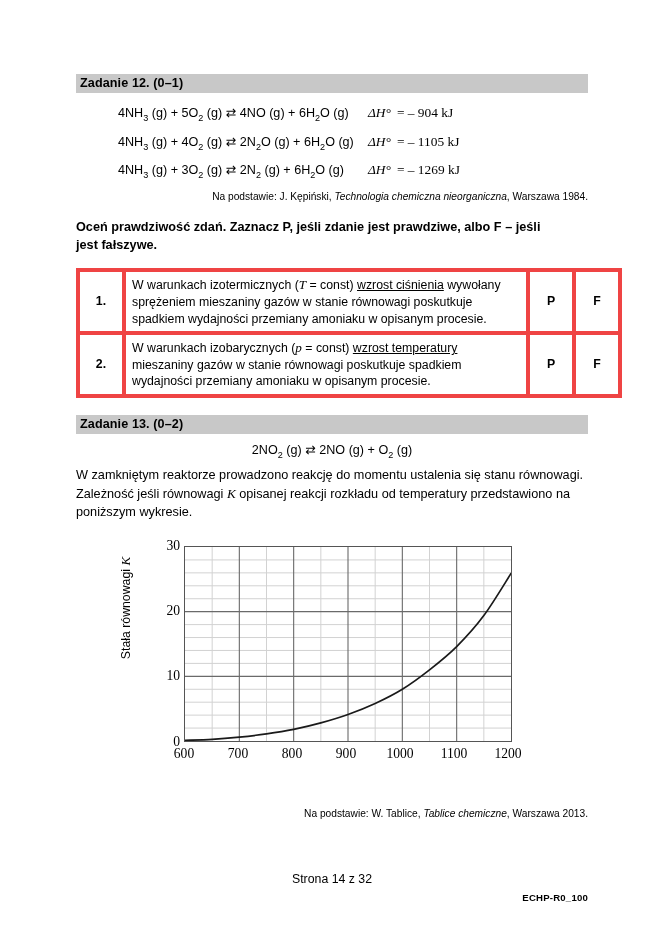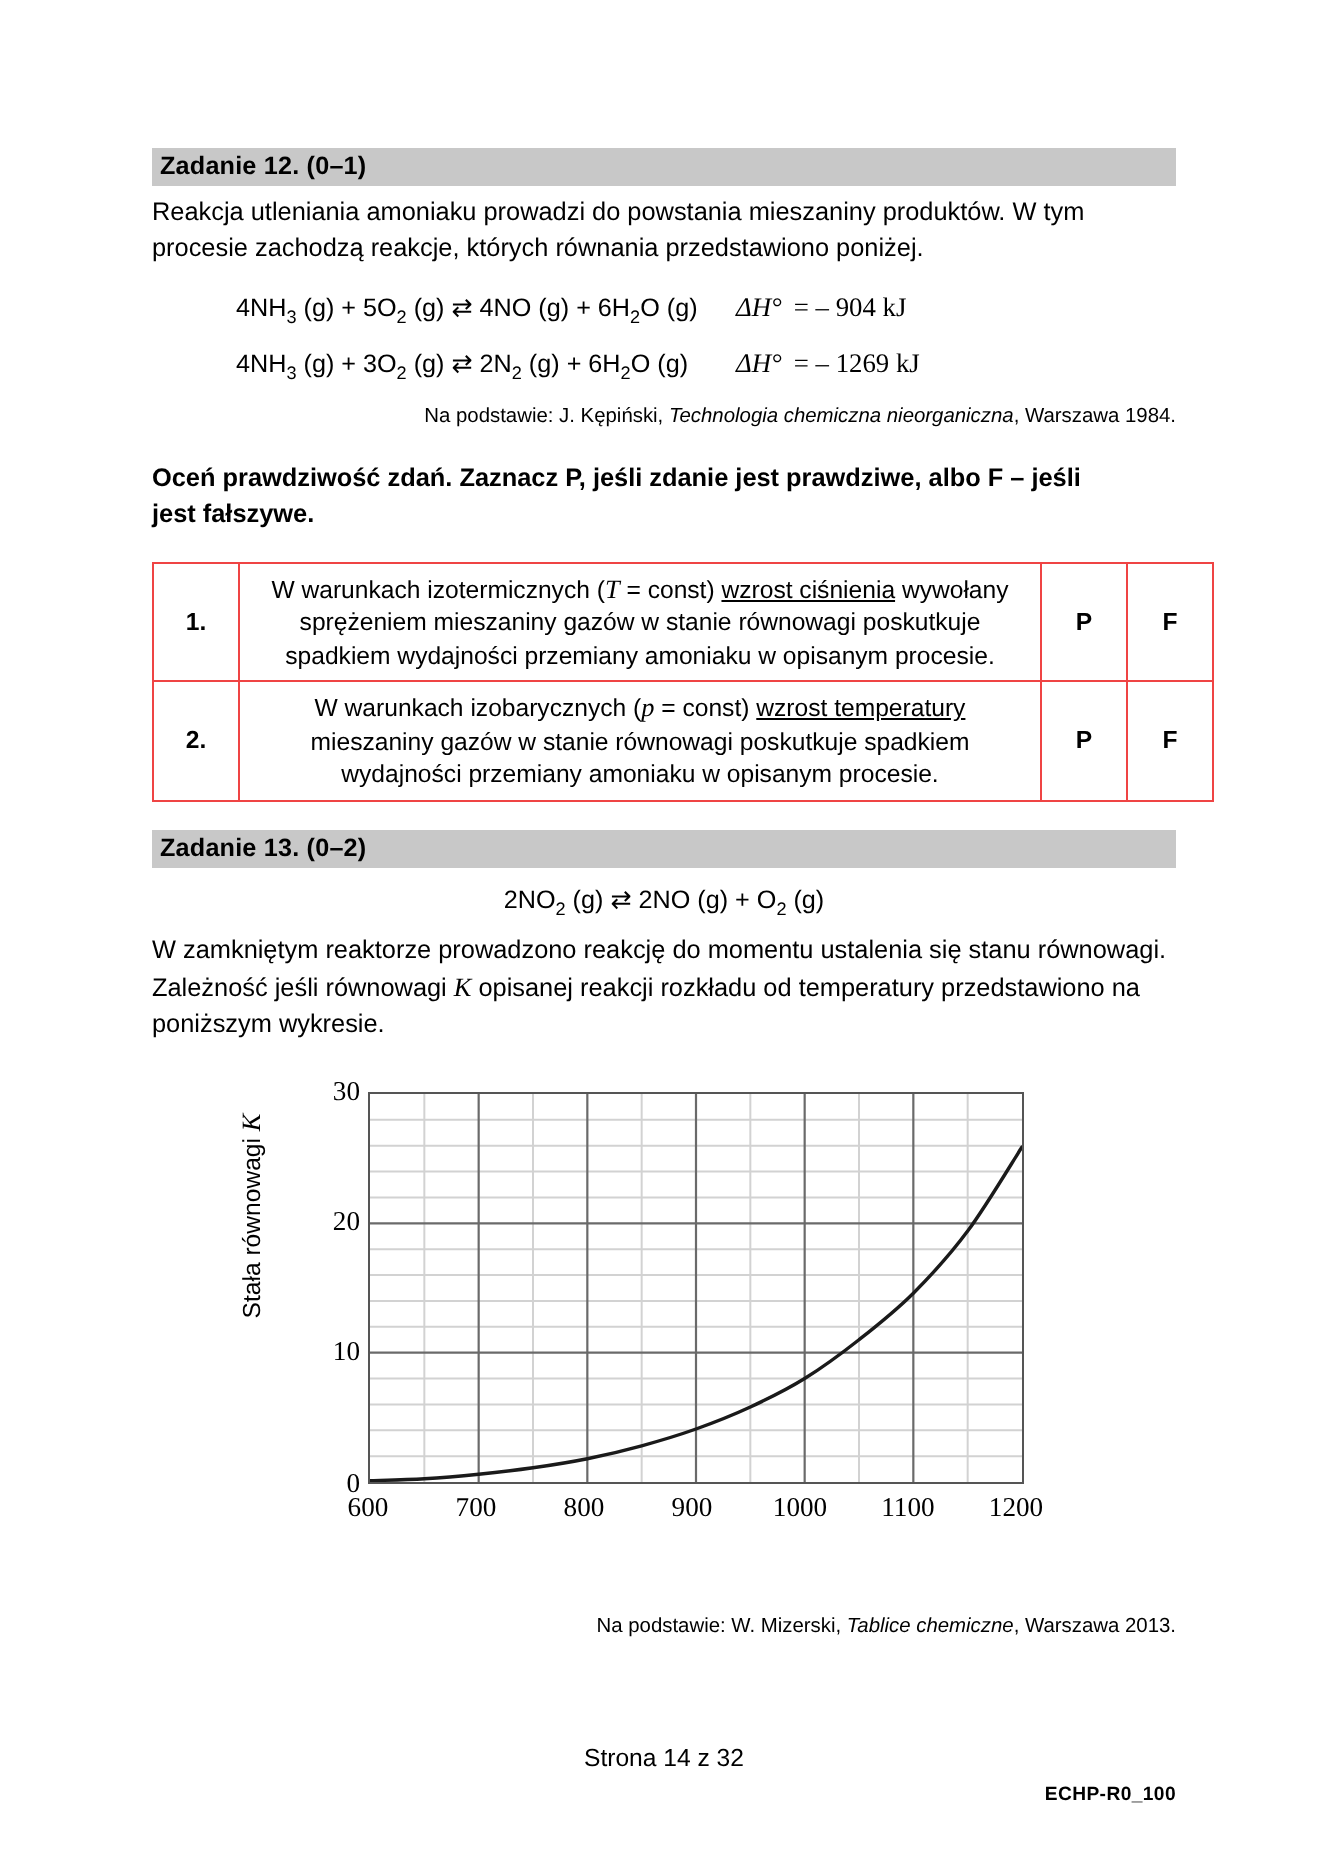--- a/index.html
+++ b/index.html
@@ -87,26 +87,25 @@
   }
 
   
   table.tf {
     border-collapse: collapse;
     margin-top: 14px;
     width: 512px;
     table-layout: fixed;
   }
   table.tf td {
-    border: 1px solid #ef4444;
+    border: 4px solid #ef4444;
     font-size: 12.3px;
     line-height: 1.34;
     vertical-align: middle;
     padding: 4px 6px;
-    text-align: center;
   }
   td.tf-num {
     width: 30px;
     text-align: center;
     font-weight: bold;
     font-size: 12.6px;
     padding: 4px 2px;
   }
   td.tf-text {
     width: 388px;
@@ -228,30 +227,32 @@
 </style>
 </head>
 <body>
 
 <div class="page">
 
   <div style="position:absolute; left:0; top:74px; width:512px;">
 
     <div class="task-bar">Zadanie 12. (0–1)</div>
 
-    <div class="para">
-      <span>Reakcja utleniania amoniaku prowadzi do powstania mieszaniny produktów. W tym procesie</span>
-      <span>zachodzą reakcje, których równania przedstawiono poniżej.</span>
-    </div>
 
     <div class="equations">
       <div class="eq-row">
         <span class="eq-left">4NH<sub>3</sub> (g) + 5O<sub>2</sub> (g) ⇄ 4NO (g) + 6H<sub>2</sub>O (g)</span>
         <span class="eq-right">
           <span class="eq-dh">ΔH°</span><span class="eq-val">= – 904 kJ</span>
+        </span>
+      </div>
+      <div class="eq-row">
+        <span class="eq-left">4NH<sub>3</sub> (g) + 4O<sub>2</sub> (g) ⇄ 2N<sub>2</sub>O (g) + 6H<sub>2</sub>O (g)</span>
+        <span class="eq-right">
+          <span class="eq-dh">ΔH°</span><span class="eq-val">= – 1105 kJ</span>
         </span>
       </div>
       <div class="eq-row">
         <span class="eq-left">4NH<sub>3</sub> (g) + 3O<sub>2</sub> (g) ⇄ 2N<sub>2</sub> (g) + 6H<sub>2</sub>O (g)</span>
         <span class="eq-right">
           <span class="eq-dh">ΔH°</span><span class="eq-val">= – 1269 kJ</span>
         </span>
       </div>
     </div>
 
@@ -343,19 +344,19 @@
         <div class="xtick" style="left:66.667%;">1000</div>
         <div class="xtick" style="left:83.333%;">1100</div>
         <div class="xtick" style="left:100%;">1200</div>
       </div>
 
 
       <div class="yaxis-title"><span>Stała równowagi </span><span class="k">K</span></div>
     </div>
 
     <div class="source" style="margin-top:10px;">
-      <span>Na podstawie: W. Mizerski, </span><span class="it">Tablice chemiczne</span><span>, Warszawa 2013.</span>
+      <span>Na podstawie: W. Tablice, </span><span class="it">Tablice chemiczne</span><span>, Warszawa 2013.</span>
     </div>
   </div>
 
   <div class="footer-page">Strona 14 z 32</div>
   <div class="footer-code">ECHP-R0_100</div>
 </div>
 
 </body></html>

